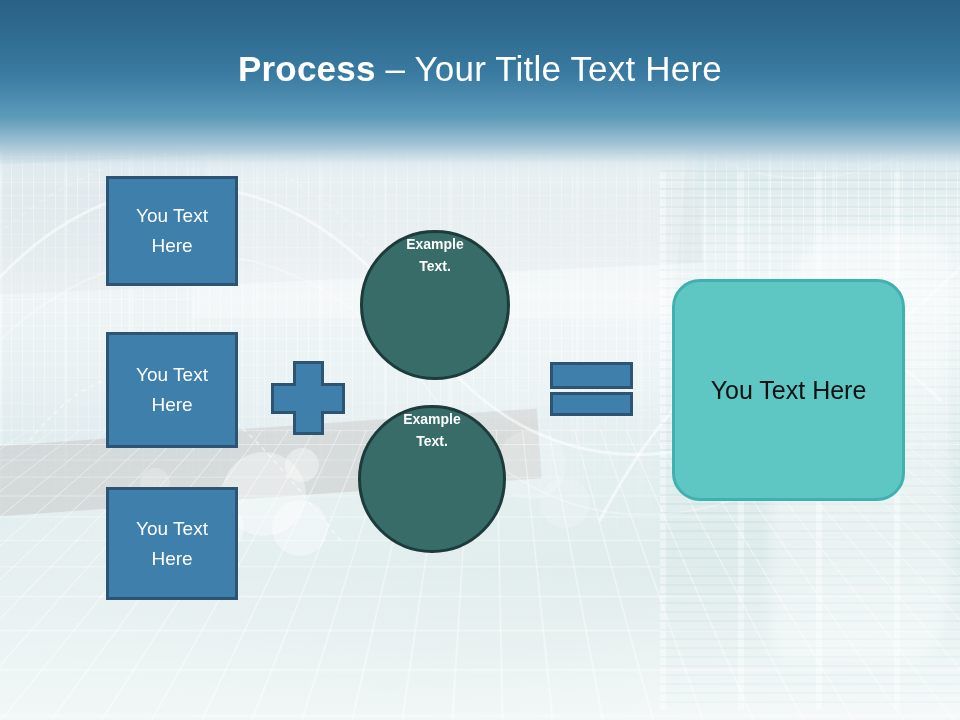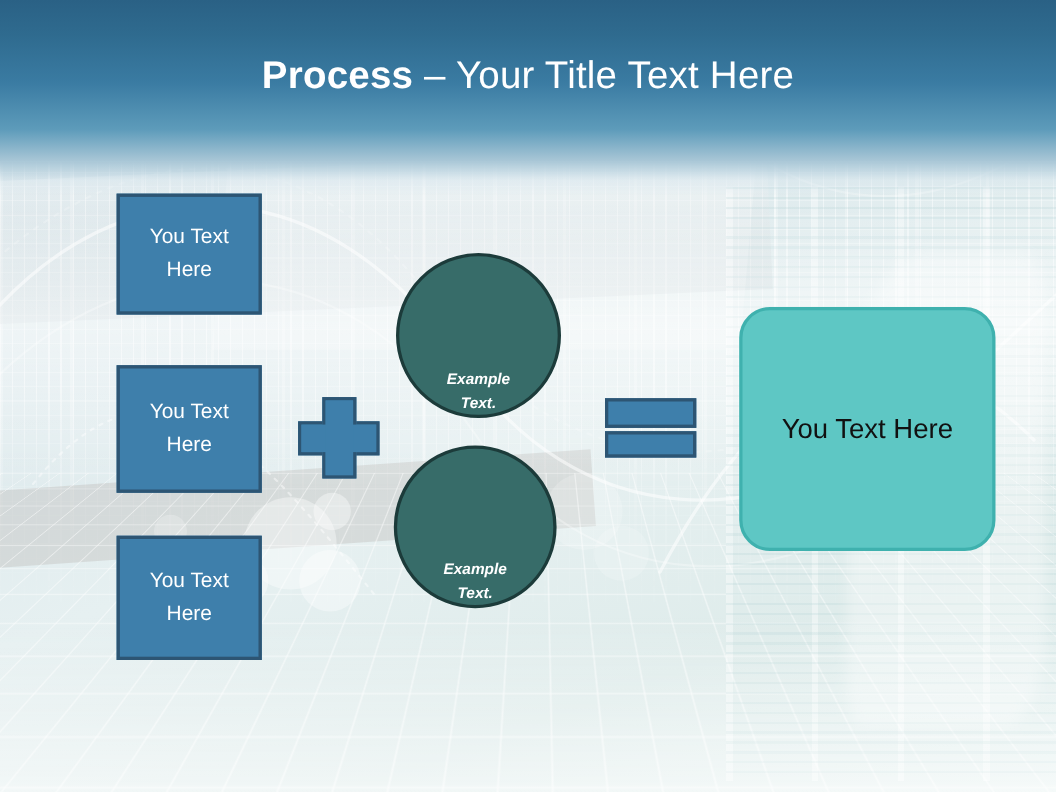--- a/index.html
+++ b/index.html
@@ -194,27 +194,26 @@
   .blue-box span { display: block; padding: 0 6px; }
 
   
   .circle {
     position: absolute;
     border-radius: 50%;
     background: #376c69;
     border: 3px solid #1c3b3a;
     box-sizing: border-box;
     display: flex;
-    align-items: flex-end;
+    align-items: flex-start;
     justify-content: center;
     color: #ffffff;
     font-size: 14px;
     line-height: 22px;
     font-weight: 700;
-    font-style: italic;
     text-align: center;
   }
 
   
   .plus { position: absolute; }
   .plus i {
     position: absolute;
     background: #3e7fab;
     border: 3px solid #2d5573;
     box-sizing: border-box;

